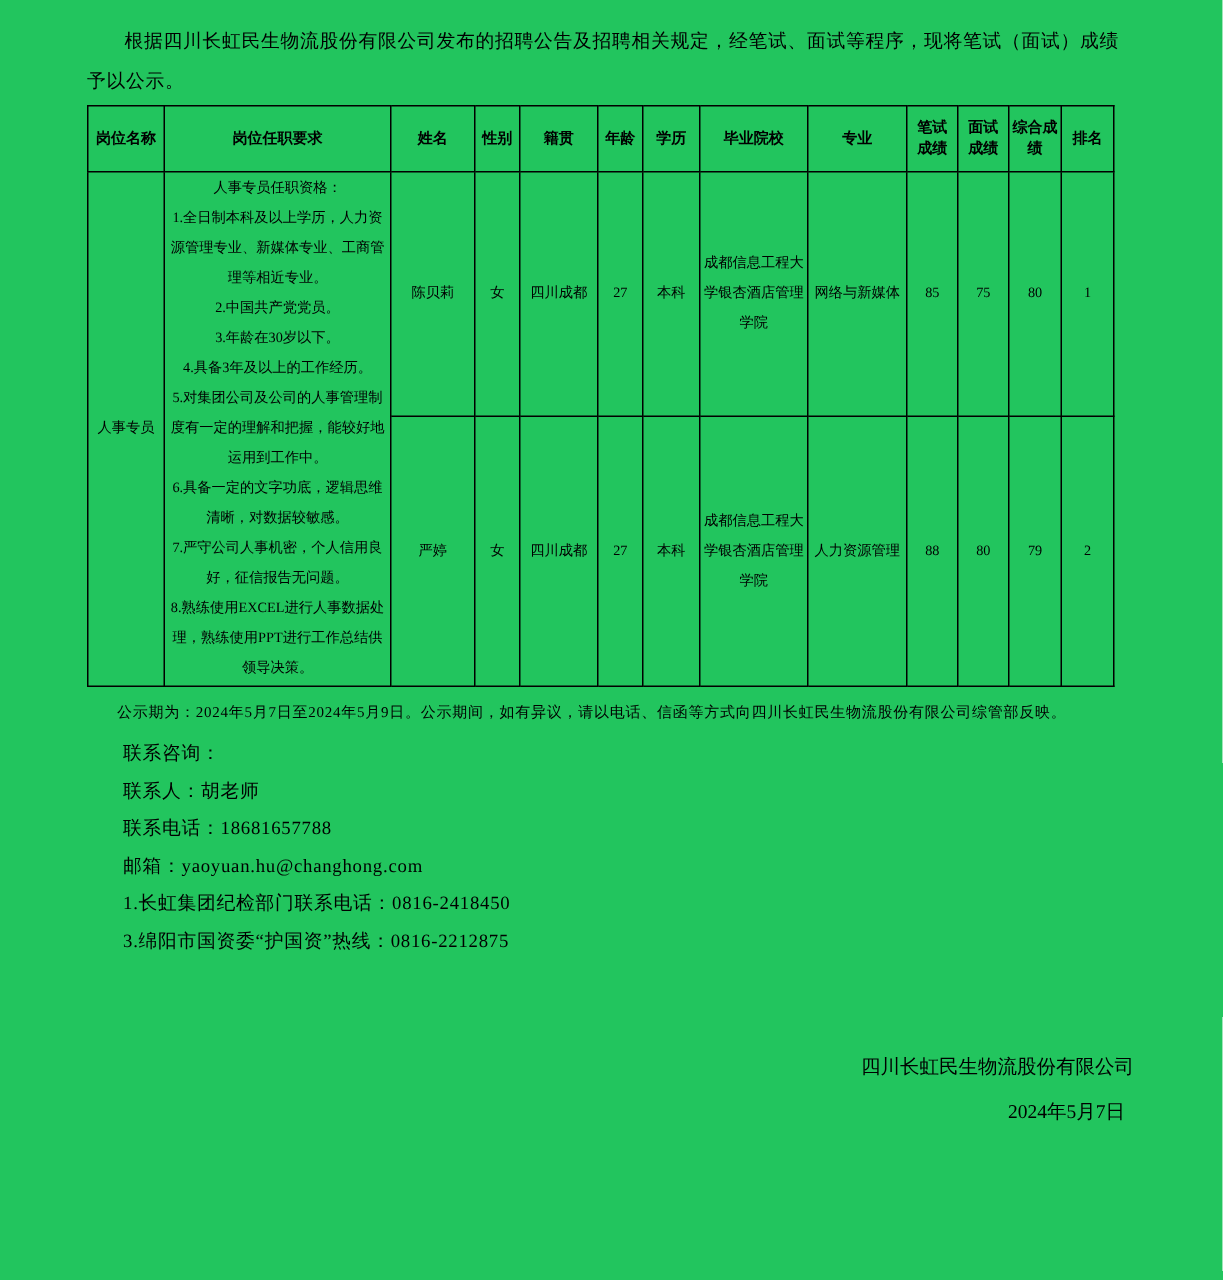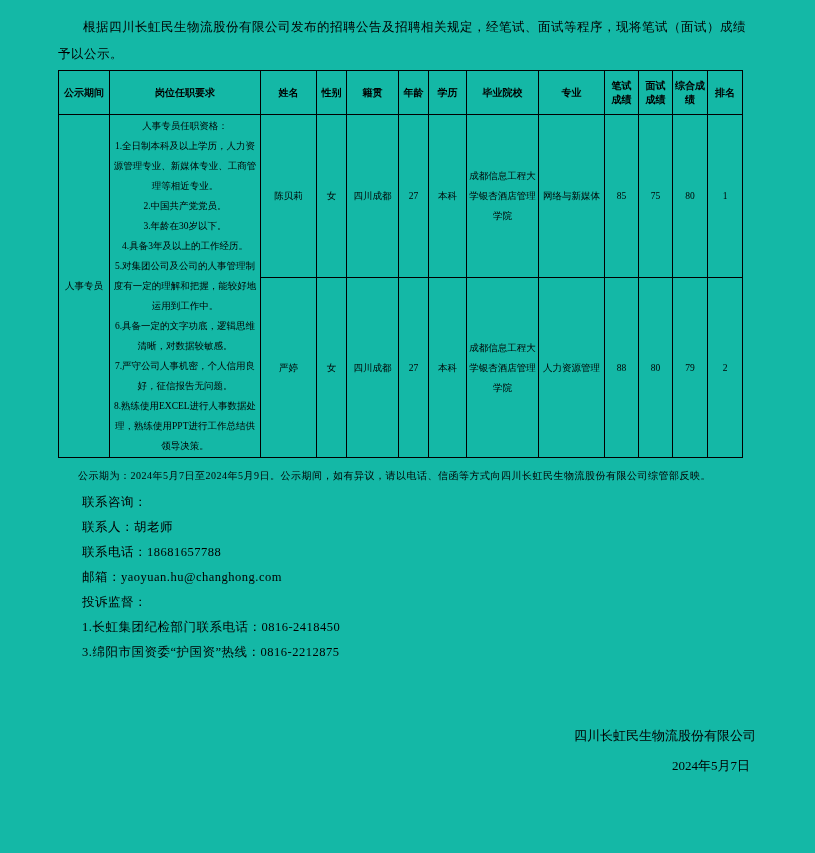--- a/index.html
+++ b/index.html
@@ -6,21 +6,21 @@
     margin: 0;
     padding: 0;
     background: #ffffff;
     color: #000000;
     font-family: "Liberation Serif", "DejaVu Serif", serif;
   }
   .page {
     position: relative;
     width: 815px;
     height: 853px;
-    background: #14b8a6;
+    background: #22c55e;
     overflow: hidden;
     box-sizing: border-box;
     padding: 14px 57px 0 58px;
   }
   .intro {
     margin: 0;
     font-size: 12.5px;
     line-height: 27px;
     text-indent: 2em;
     letter-spacing: 0.5px;
@@ -104,21 +104,21 @@
       <col style="width:38px">
         <col style="width:72px">
         <col style="width:66px">
       <col style="width:34px">
         <col style="width:34px">
         <col style="width:35px">
       <col style="width:35px">
     </colgroup>
     <thead>
       <tr>
-        <th>公示期间</th>
+        <th>岗位名称</th>
         <th>岗位任职要求</th>
         <th>姓名</th>
         <th>性别</th>
         <th>籍贯</th>
         <th>年龄</th>
         <th>学历</th>
         <th>毕业院校</th>
         <th>专业</th>
         <th>笔试成绩</th>
         <th>面试成绩</th>
@@ -166,21 +166,20 @@
     </tbody>
   </table>
 
   <p class="notice">公示期为：2024年5月7日至2024年5月9日。公示期间，如有异议，请以电话、信函等方式向四川长虹民生物流股份有限公司综管部反映。</p>
 
   <div class="contact">
     <div class="cline">联系咨询：</div>
     <div class="cline">联系人：胡老师</div>
     <div class="cline">联系电话：18681657788</div>
     <div class="cline">邮箱：yaoyuan.hu@changhong.com</div>
-    <div class="cline">投诉监督：</div>
     <div class="cline">1.长虹集团纪检部门联系电话：0816-2418450</div>
     <div class="cline">3.绵阳市国资委“护国资”热线：0816-2212875</div>
   </div>
 
   <div class="signature">
     <div class="sig-company">四川长虹民生物流股份有限公司</div>
     <div class="sig-date">2024年5月7日</div>
   </div>
 
 </div>

